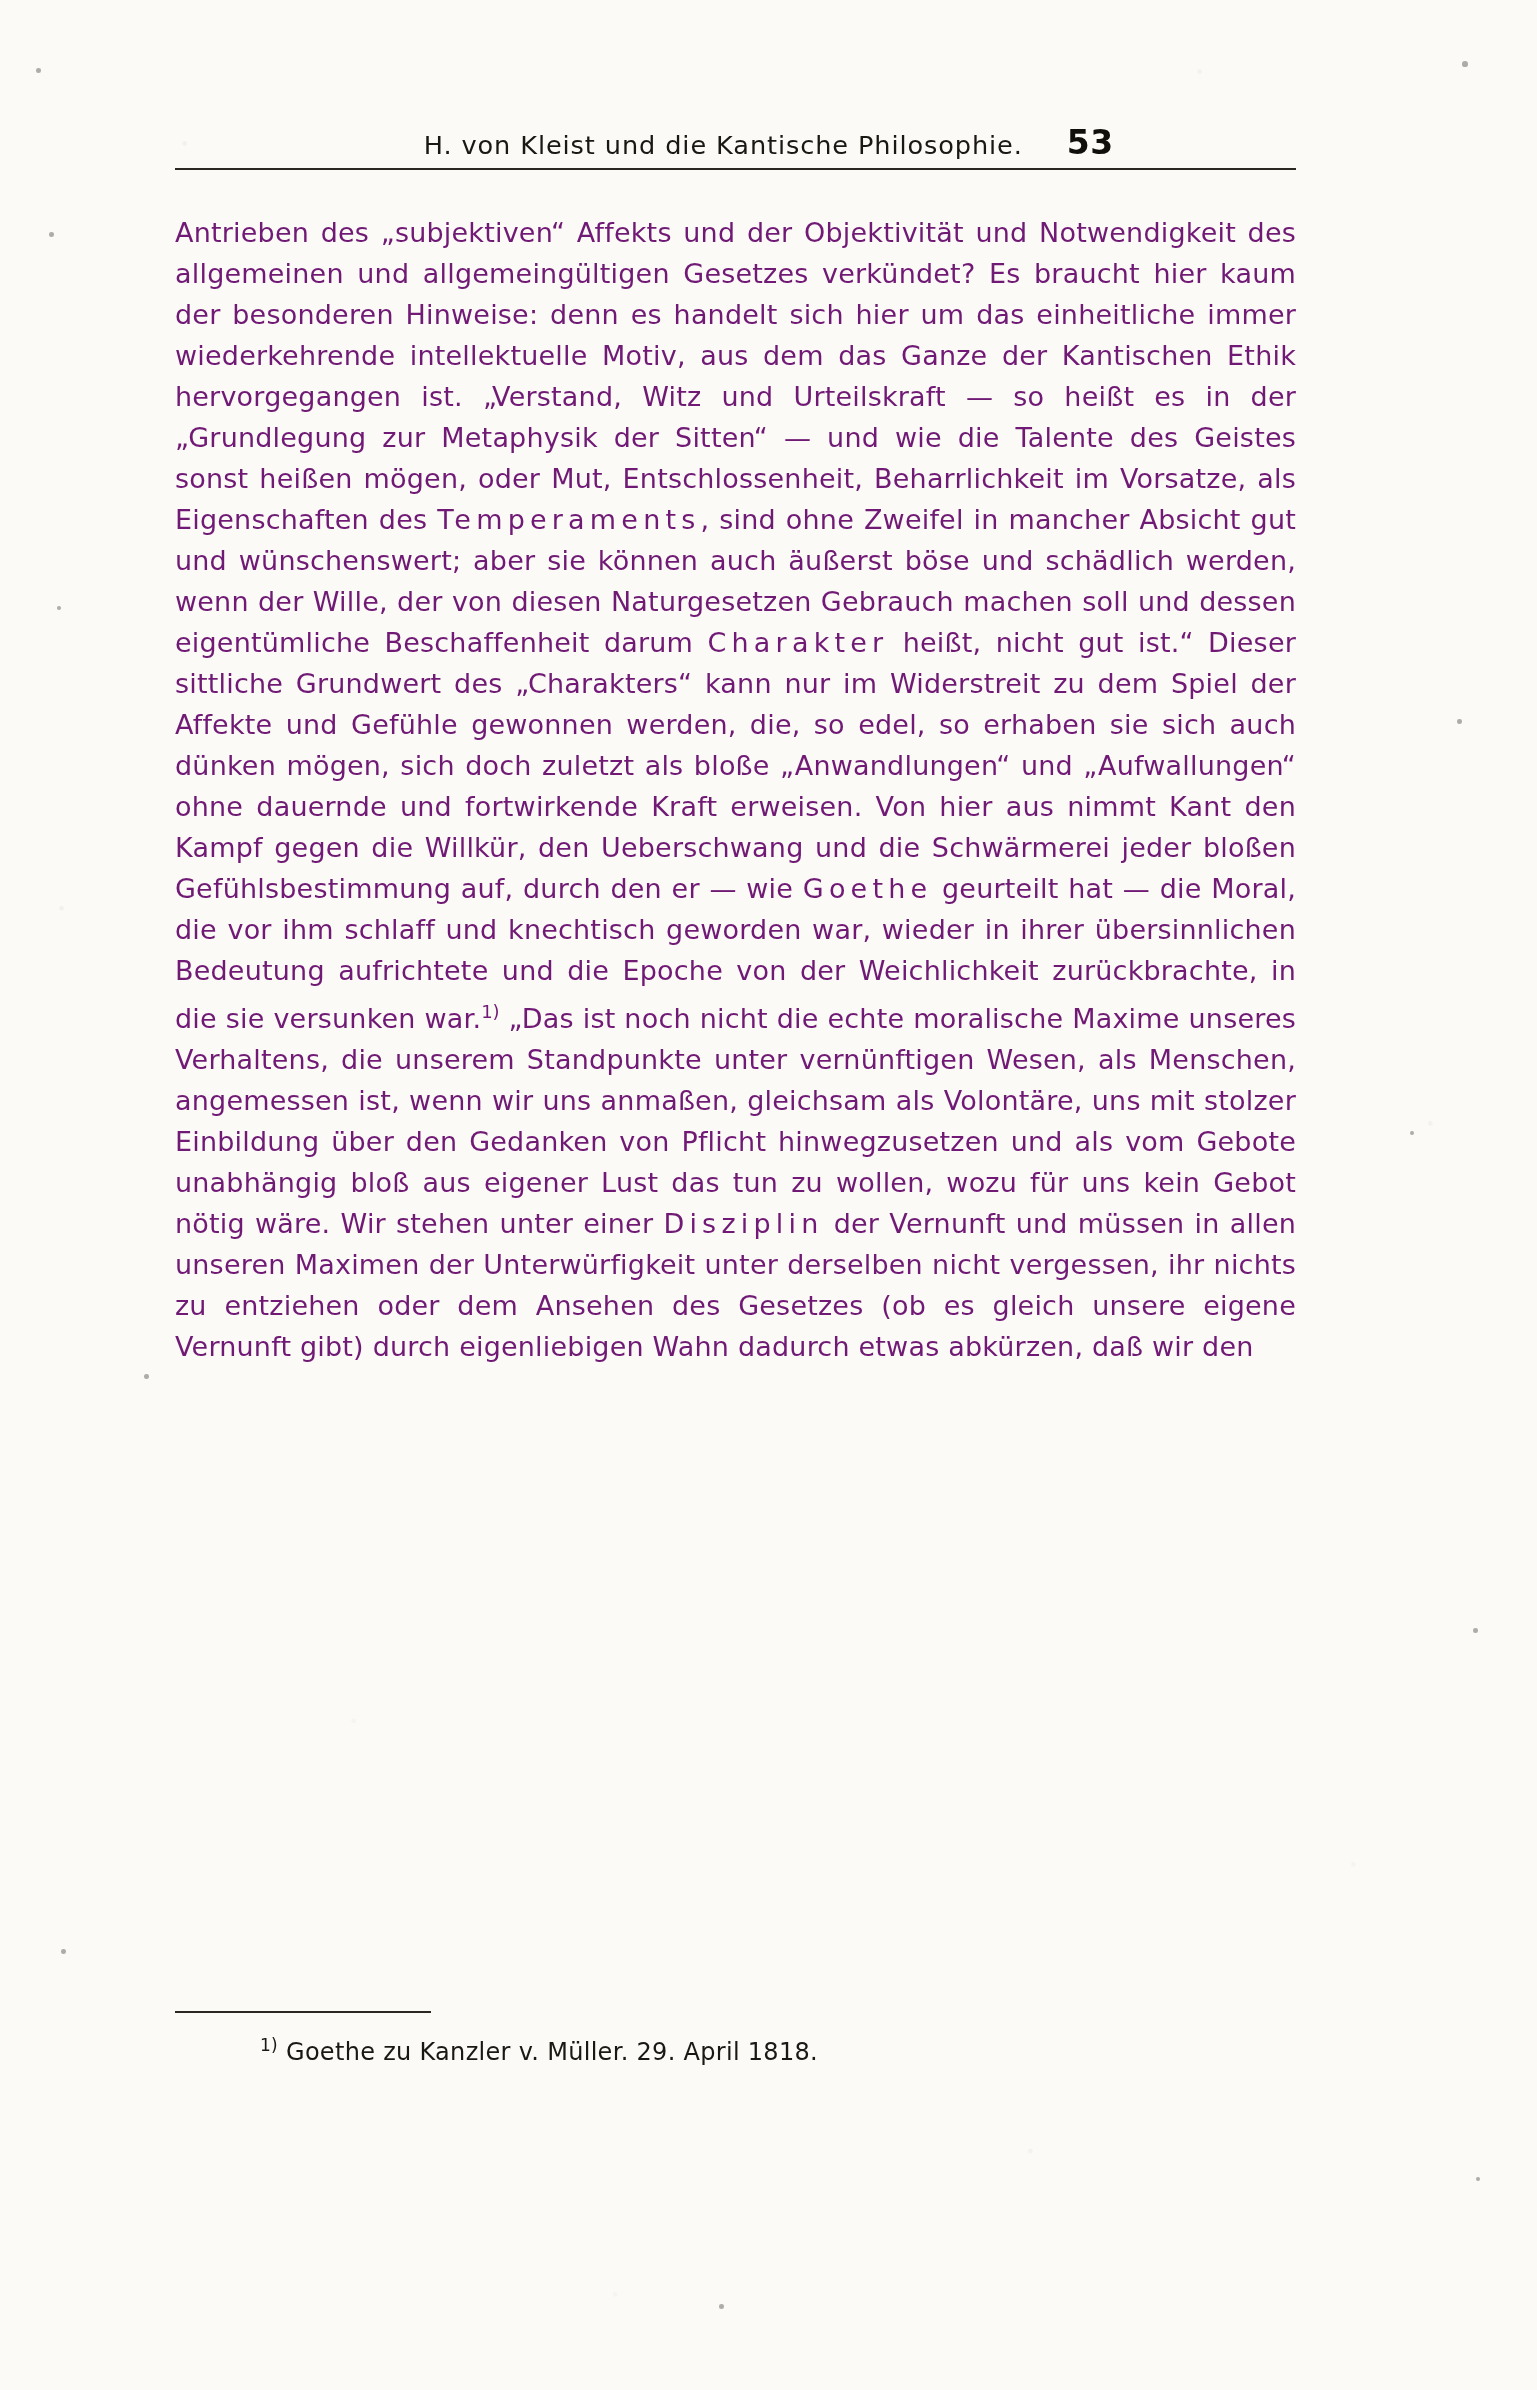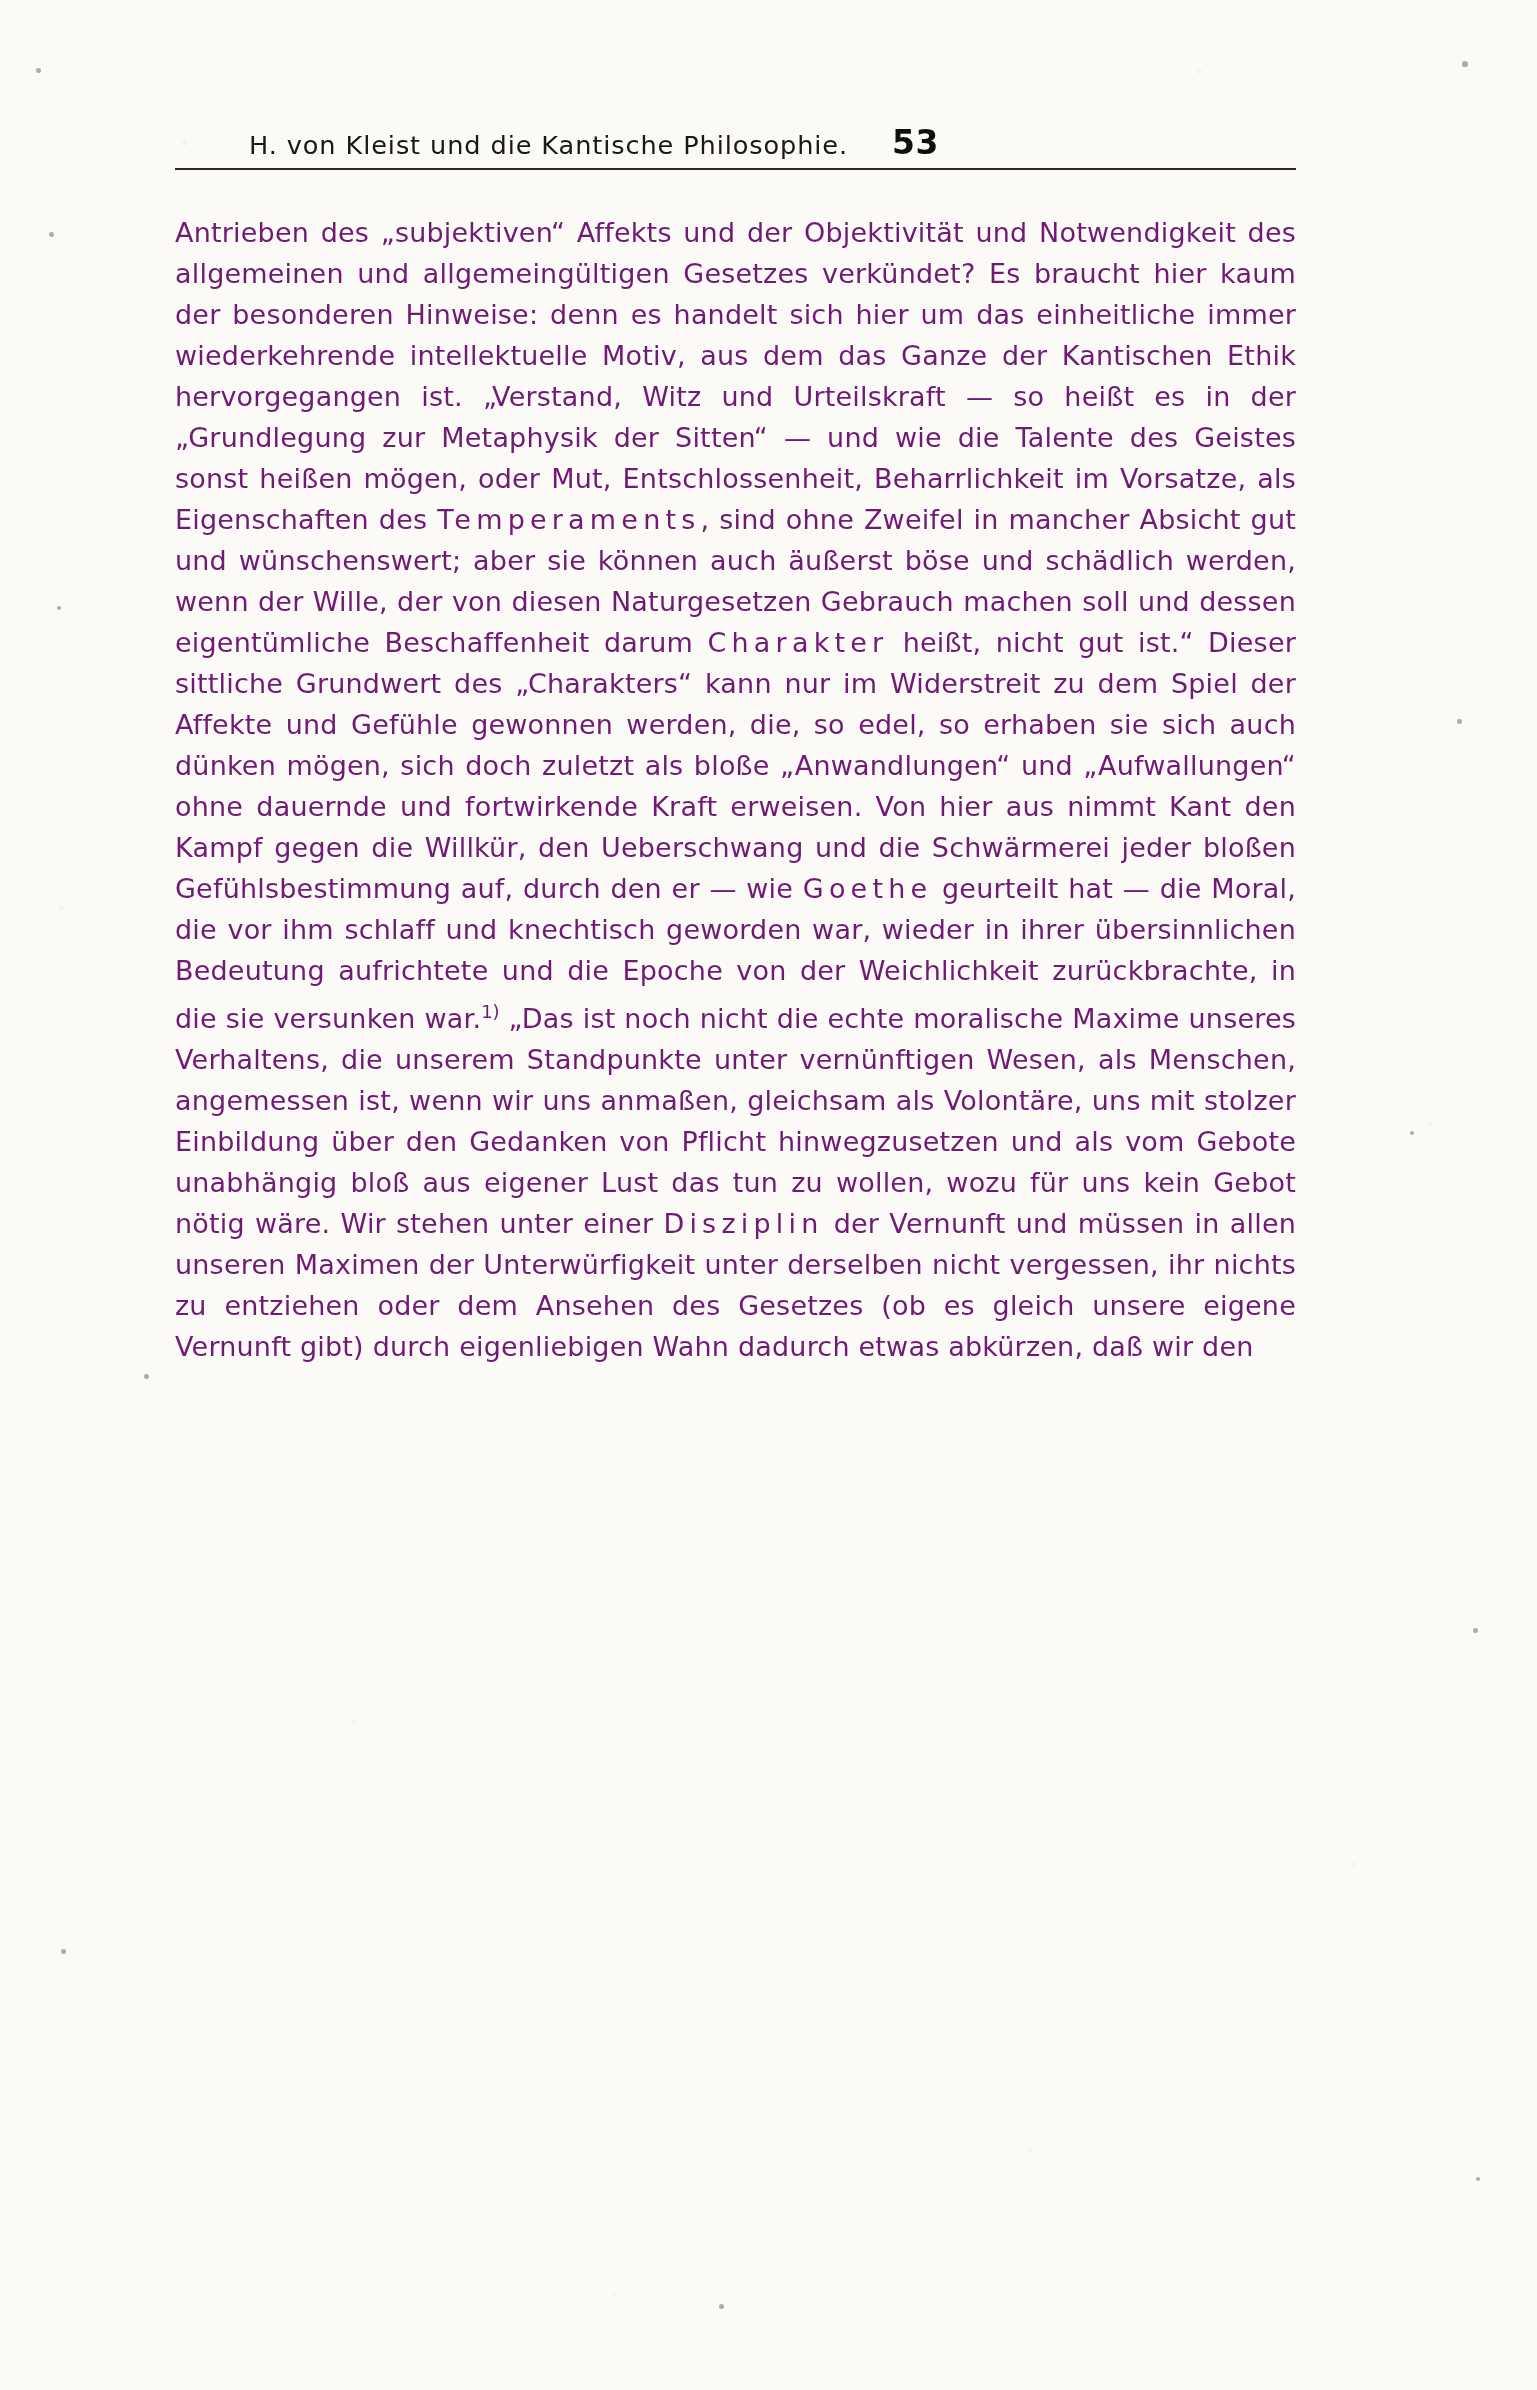--- a/index.html
+++ b/index.html
@@ -39,21 +39,21 @@
   }
   .content {
     position: absolute;
     left: 175px;
     top: 123px;
     width: 1121px;
   }
   .running-head {
     display: flex;
     align-items: baseline;
-    justify-content: flex-start;
+    justify-content: center;
     padding: 0 7.6px 0 74px;
   }
   .running-head .title {
     font-size: 25.6px;
     letter-spacing: 0.9px;
     color: #1a1813;
     white-space: nowrap;
   }
   .running-head .folio {
     font-size: 33px;
@@ -144,14 +144,18 @@
       <div class="title">H. von Kleist und die Kantische Philosophie.</div>
       <div class="folio">53</div>
     </div>
     <div class="head-rule"></div>
 
     <div class="body-text">
       <p id="main-paragraph"><span>Antrieben des „subjektiven“ Affekts und der Objektivität und Notwendigkeit des allgemeinen und allgemeingültigen Gesetzes verkündet? Es braucht hier kaum der besonderen Hinweise: denn es handelt sich hier um das einheitliche immer wiederkehrende intellektuelle Motiv, aus dem das Ganze der Kantischen Ethik hervorgegangen ist. „Verstand, Witz und Urteilskraft — so heißt es in der „Grundlegung zur Metaphysik der Sitten“ — und wie die Talente des Geistes sonst heißen mögen, oder Mut, Entschlossenheit, Beharrlichkeit im Vorsatze, als Eigenschaften des </span><span class="sp">Temperaments</span><span>, sind ohne Zweifel in mancher Absicht gut und wünschenswert; aber sie können auch äußerst böse und schädlich werden, wenn der Wille, der von diesen Naturgesetzen Gebrauch machen soll und dessen eigentümliche Beschaffenheit darum </span><span class="sp">Charakter</span><span> heißt, nicht gut ist.“ Dieser sittliche Grundwert des „Charakters“ kann nur im Widerstreit zu dem Spiel der Affekte und Gefühle gewonnen werden, die, so edel, so erhaben sie sich auch dünken mögen, sich doch zuletzt als bloße „Anwandlungen“ und „Aufwallungen“ ohne dauernde und fortwirkende Kraft erweisen. Von hier aus nimmt Kant den Kampf gegen die Willkür, den Ueberschwang und die Schwärmerei jeder bloßen Gefühlsbestimmung auf, durch den er — wie </span><span class="sp">Goethe</span><span> geurteilt hat — die Moral, die vor ihm schlaff und knechtisch geworden war, wieder in ihrer übersinnlichen Bedeutung aufrichtete und die Epoche von der Weichlichkeit zurückbrachte, in die sie versunken war.</span><span class="fn-marker">1)</span><span> „Das ist noch nicht die echte moralische Maxime unseres Verhaltens, die unserem Standpunkte unter vernünftigen Wesen, als Menschen, angemessen ist, wenn wir uns anmaßen, gleichsam als Volontäre, uns mit stolzer Einbildung über den Gedanken von Pflicht hinwegzusetzen und als vom Gebote unabhängig bloß aus eigener Lust das tun zu wollen, wozu für uns kein Gebot nötig wäre. Wir stehen unter einer </span><span class="sp">Disziplin</span><span> der Vernunft und müssen in allen unseren Maximen der Unterwürfigkeit unter derselben nicht vergessen, ihr nichts zu entziehen oder dem Ansehen des Gesetzes (ob es gleich unsere eigene Vernunft gibt) durch eigenliebigen Wahn dadurch etwas abkürzen, daß wir den</span></p>
     </div>
   </div>
 
+  <div class="footnote-wrap">
+    <div class="footnote-rule"></div>
+    <div class="footnote"><span class="fn-num">1)</span><span> Goethe zu Kanzler v. Müller. 29. April 1818.</span></div>
+  </div>
 </div>
 
 
 </body></html>

